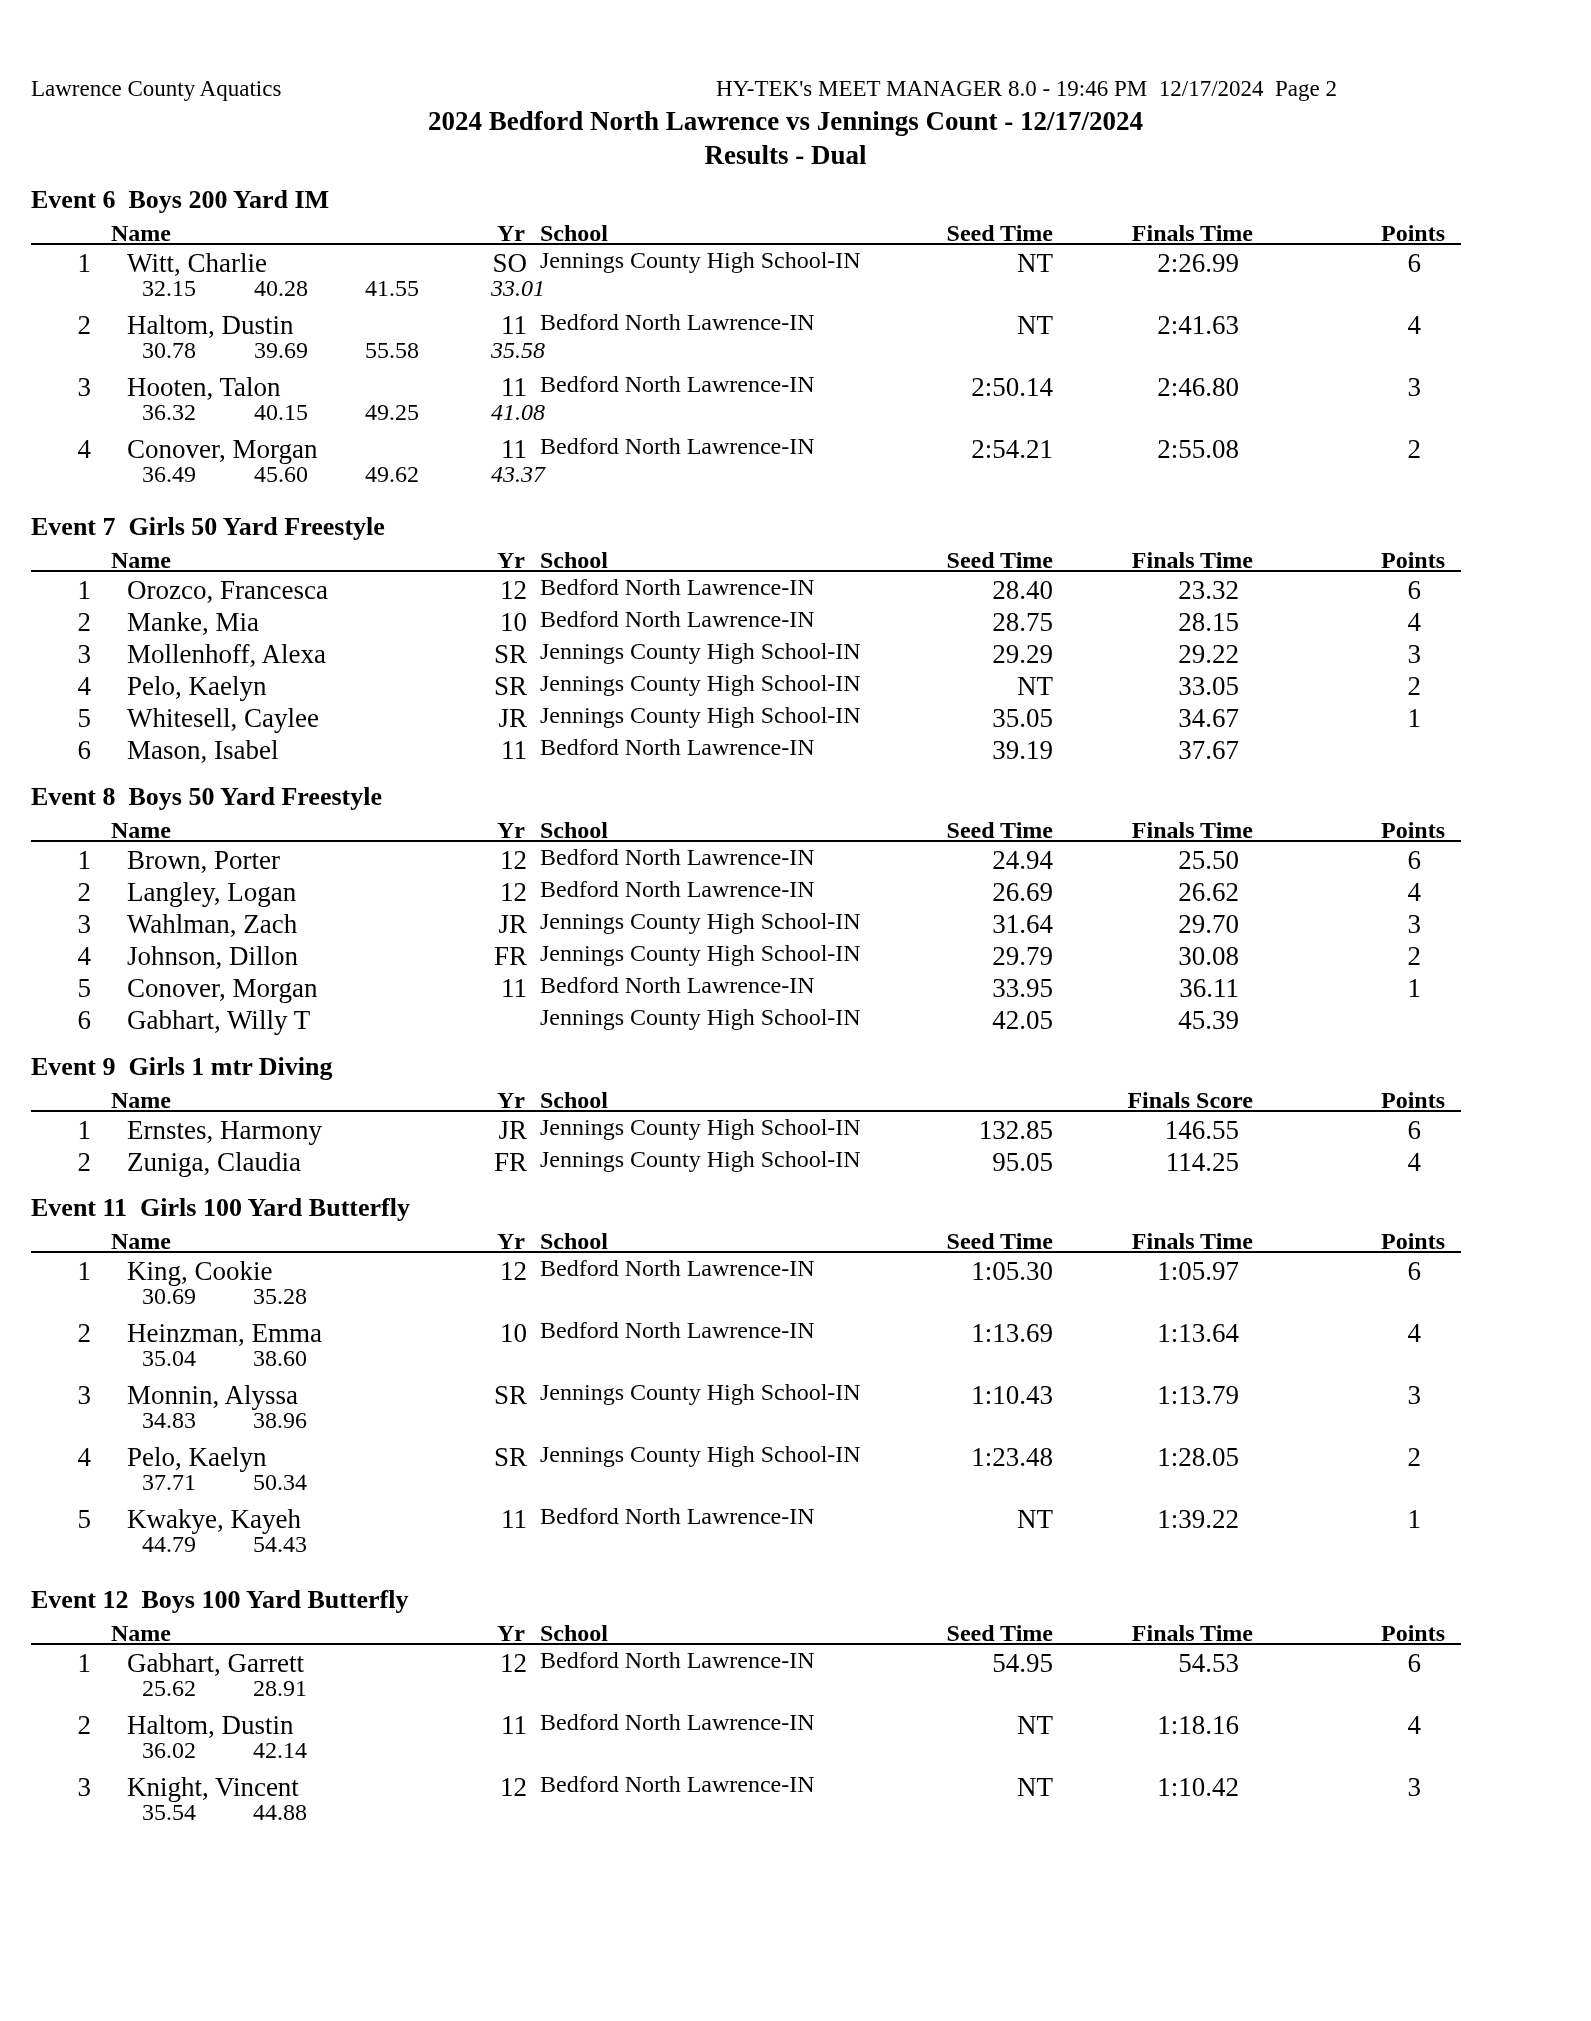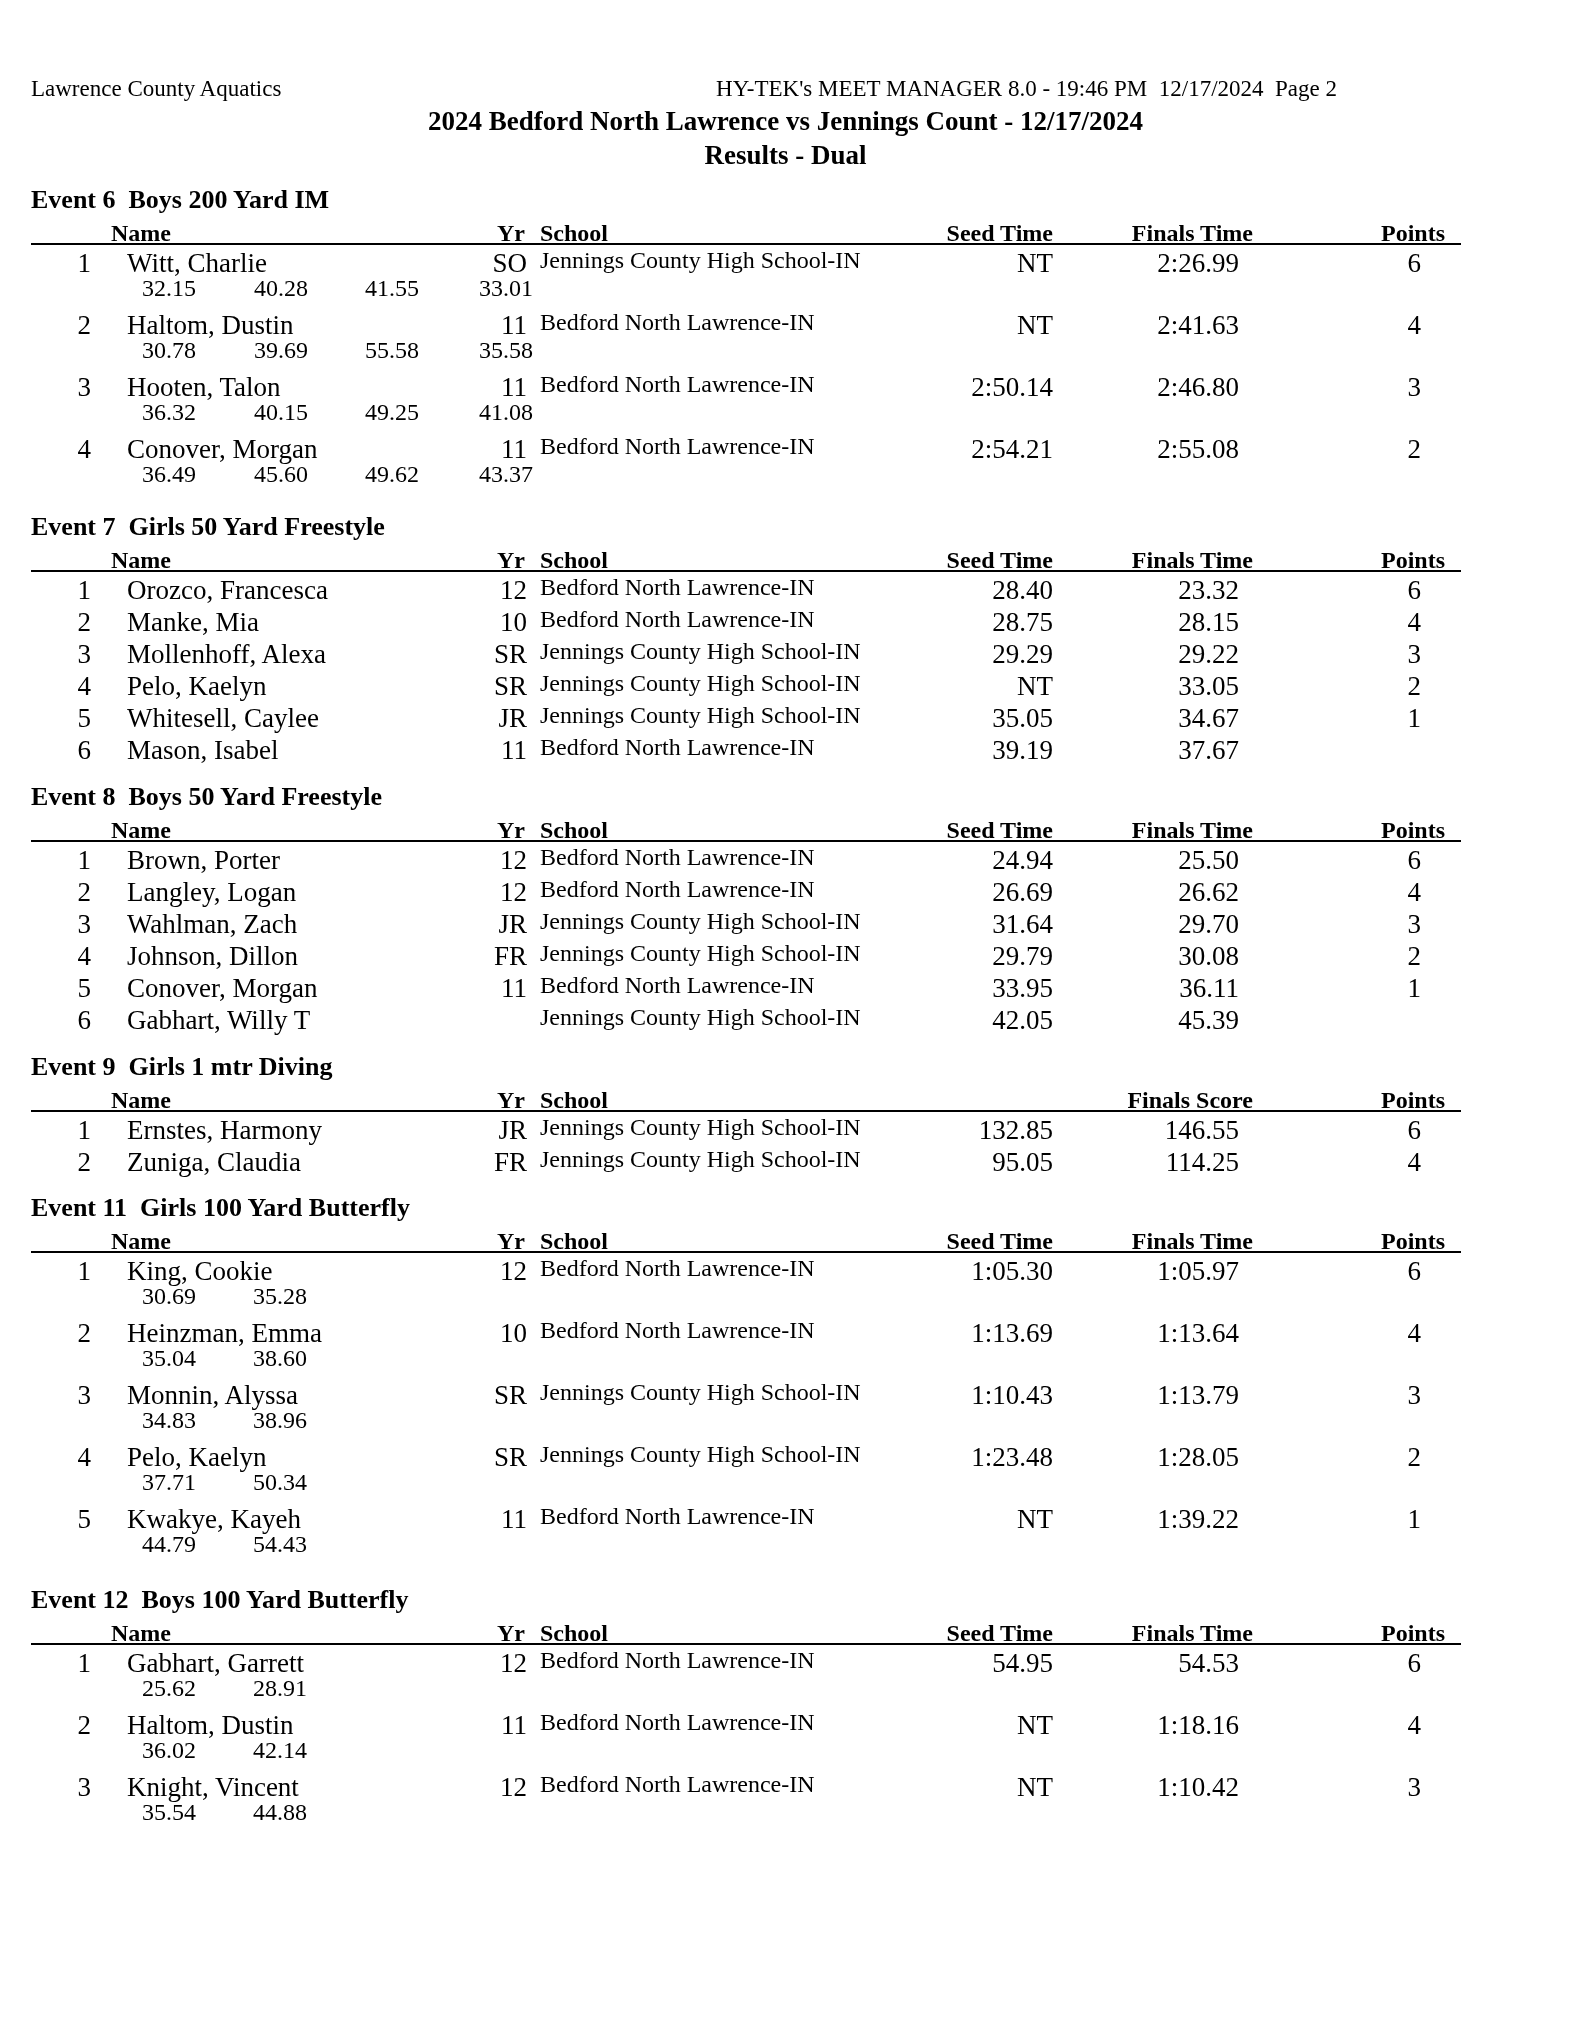--- a/index.html
+++ b/index.html
@@ -31,21 +31,21 @@
   .row .place { right: 1370px; text-align: right; }
   .row .name { left: 96px; }
   .row .yr { right: 934px; text-align: right; }
   .row .school { left: 509px; font-size: 24px; top: 2px; }
   .row .seed { right: 408px; text-align: right; }
   .row .final { right: 222px; text-align: right; margin-left: 29px; }
   .row .pts { right: 40px; text-align: right; }
 
   .splits { position: relative; height: 30px; font-size: 24px; }
   .splits span { position: absolute; top: -2px; text-align: right; }
-  .spl0 { left: 111px; } .spl1 { left: 223px; } .spl2 { left: 334px; } .spl3 { left: 448px; }
+  .spl0 { left: 111px; } .spl1 { left: 223px; } .spl2 { left: 334px; } .spl3 { left: 460px; font-style: italic; }
   .splits.two .spl0 { left: 111px; } .splits.two .spl1 { left: 222px; }
 </style>
 </head>
 <body>
 
 <div class="page">
   <div class="hdr-left">Lawrence County Aquatics</div>
   <div class="hdr-right">HY-TEK's MEET MANAGER 8.0 - 19:46 PM  12/17/2024  Page 2</div>
   <div class="title t1">2024 Bedford North Lawrence vs Jennings Count - 12/17/2024</div>
   <div class="title t2">Results - Dual</div>

